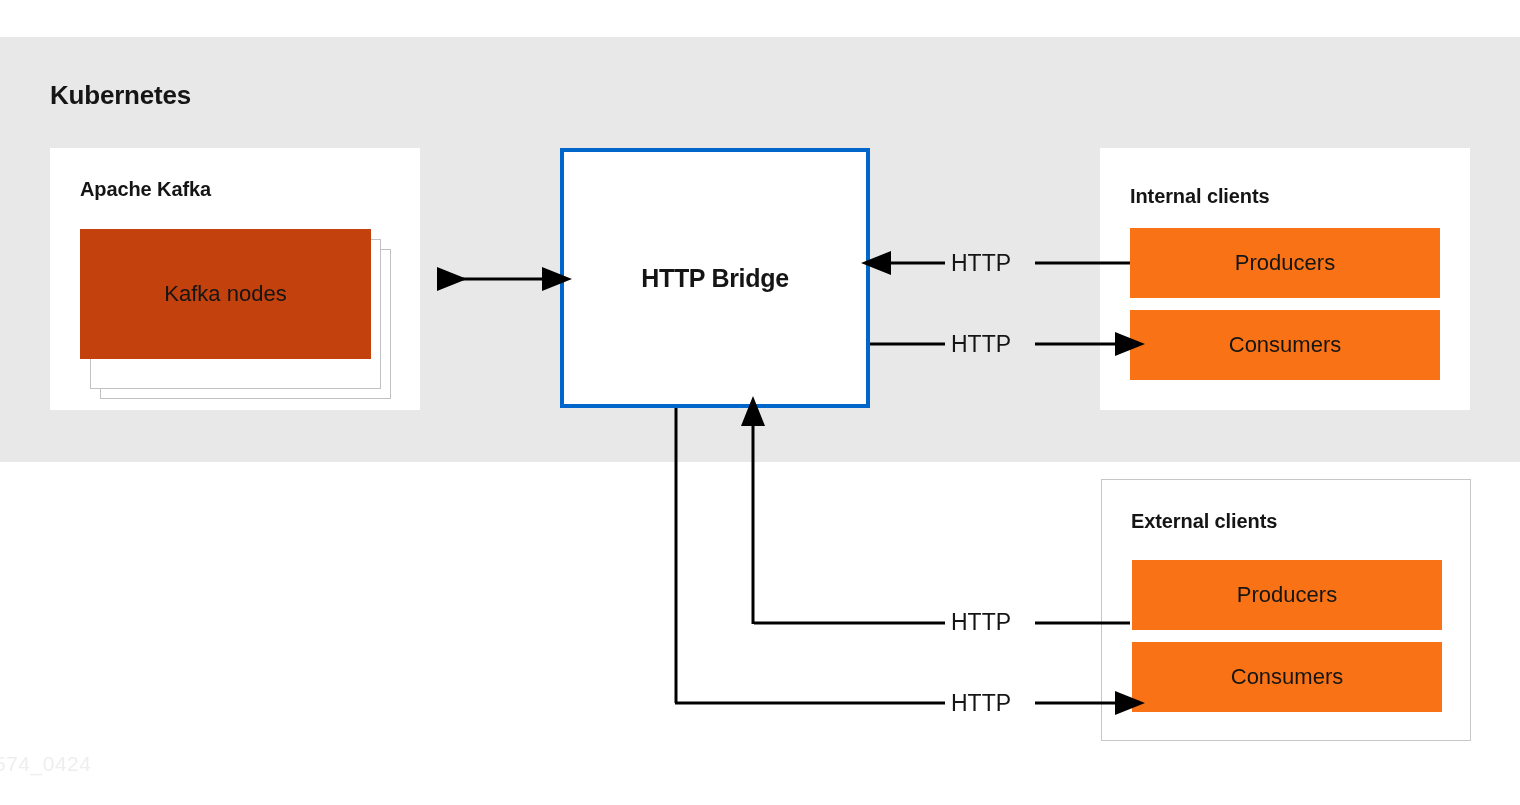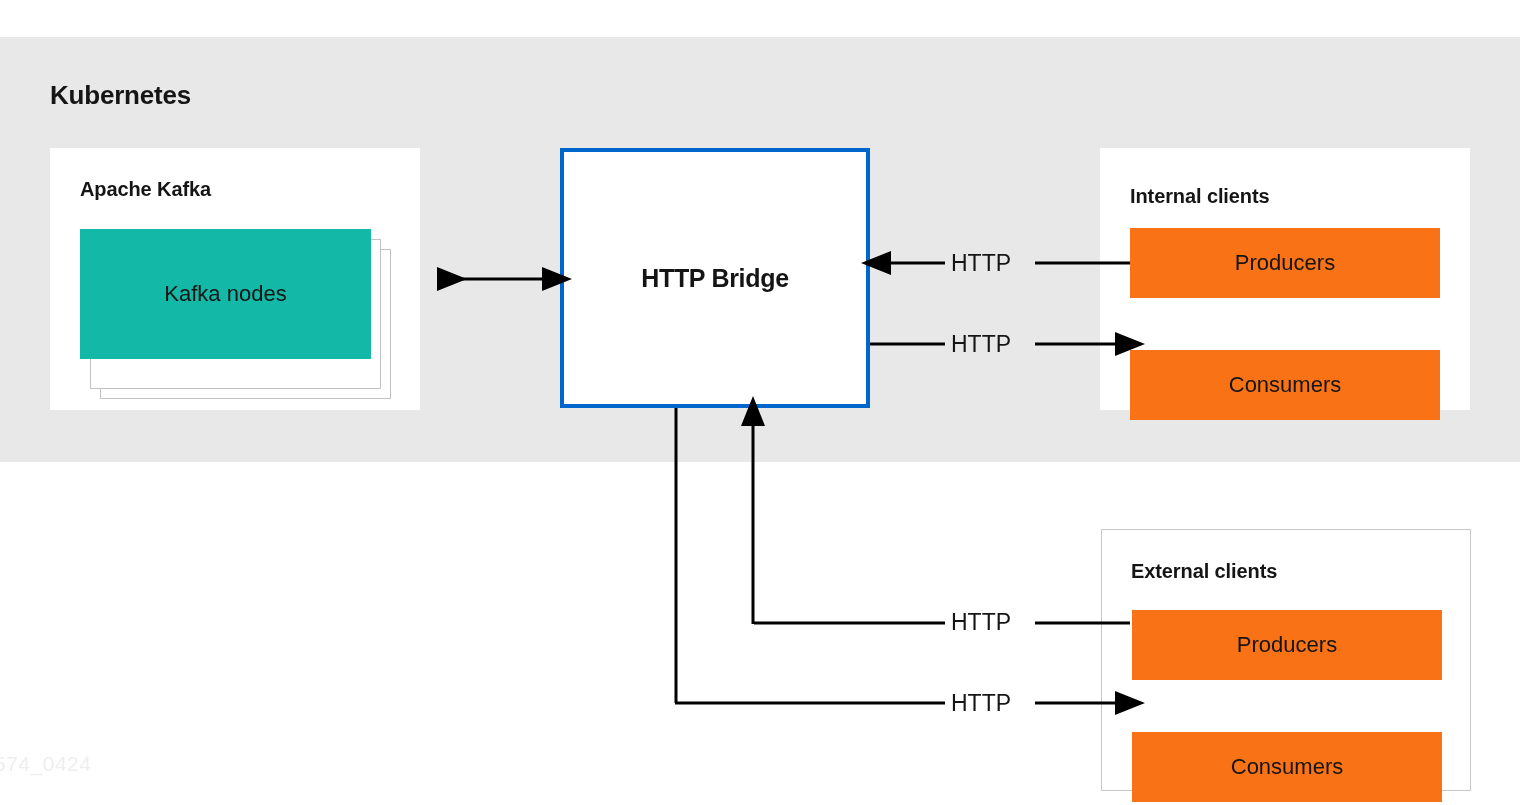--- a/index.html
+++ b/index.html
@@ -55,21 +55,21 @@
   .stack { position: absolute; left: 30px; top: 81px; width: 291px; height: 150px; }
   .stack .sheet {
     position: absolute;
     border: 1px solid #c2c2c2;
     background: #ffffff;
   }
   .stack .sheet.s2 { left: 20px; top: 20px; width: 291px; height: 150px; }
   .stack .sheet.s1 { left: 10px; top: 10px; width: 291px; height: 150px; }
   .stack .sheet.front {
     left: 0; top: 0; width: 291px; height: 130px;
-    background: #14b8a6;
+    background: #c2410c;
     border: none;
     display: flex; align-items: center; justify-content: center; text-align: right;
   }
   .stack .sheet.front span {
     font-size: 22px; color: #151515;
   }
 
   
   #bridge {
     position: absolute;
@@ -80,33 +80,33 @@
     display: flex; align-items: center; justify-content: center;
   }
   #bridge-label {
     font-size: 25px; font-weight: bold; color: #151515;
     letter-spacing: -0.3px;
   }
 
   
   #internal-panel { left: 1100px; top: 148px; width: 370px; height: 262px; }
   #internal-title { left: 30px; top: 30px; margin-top: 7px; }
-  #external-panel { left: 1101px; top: 529px; width: 370px; height: 262px; text-align: right; }
+  #external-panel { left: 1101px; top: 479px; width: 370px; height: 262px; text-align: right; }
   #external-title { left: 29px; top: 30px; }
 
   .client-box {
     position: absolute;
     left: 30px;
     width: 310px; height: 70px;
     background: #f97316;
     display: flex; align-items: center; justify-content: center;
   }
   .client-box span { font-size: 22px; color: #151515; }
   .client-box.producers { top: 80px; }
-  .client-box.consumers { top: 162px; margin-top: 40px; }
+  .client-box.consumers { top: 162px; }
 
   
   #wires {
     position: absolute; left: 0; top: 0;
     width: 1520px; height: 805px;
     pointer-events: none;
   }
 
   
   .edge-label {

